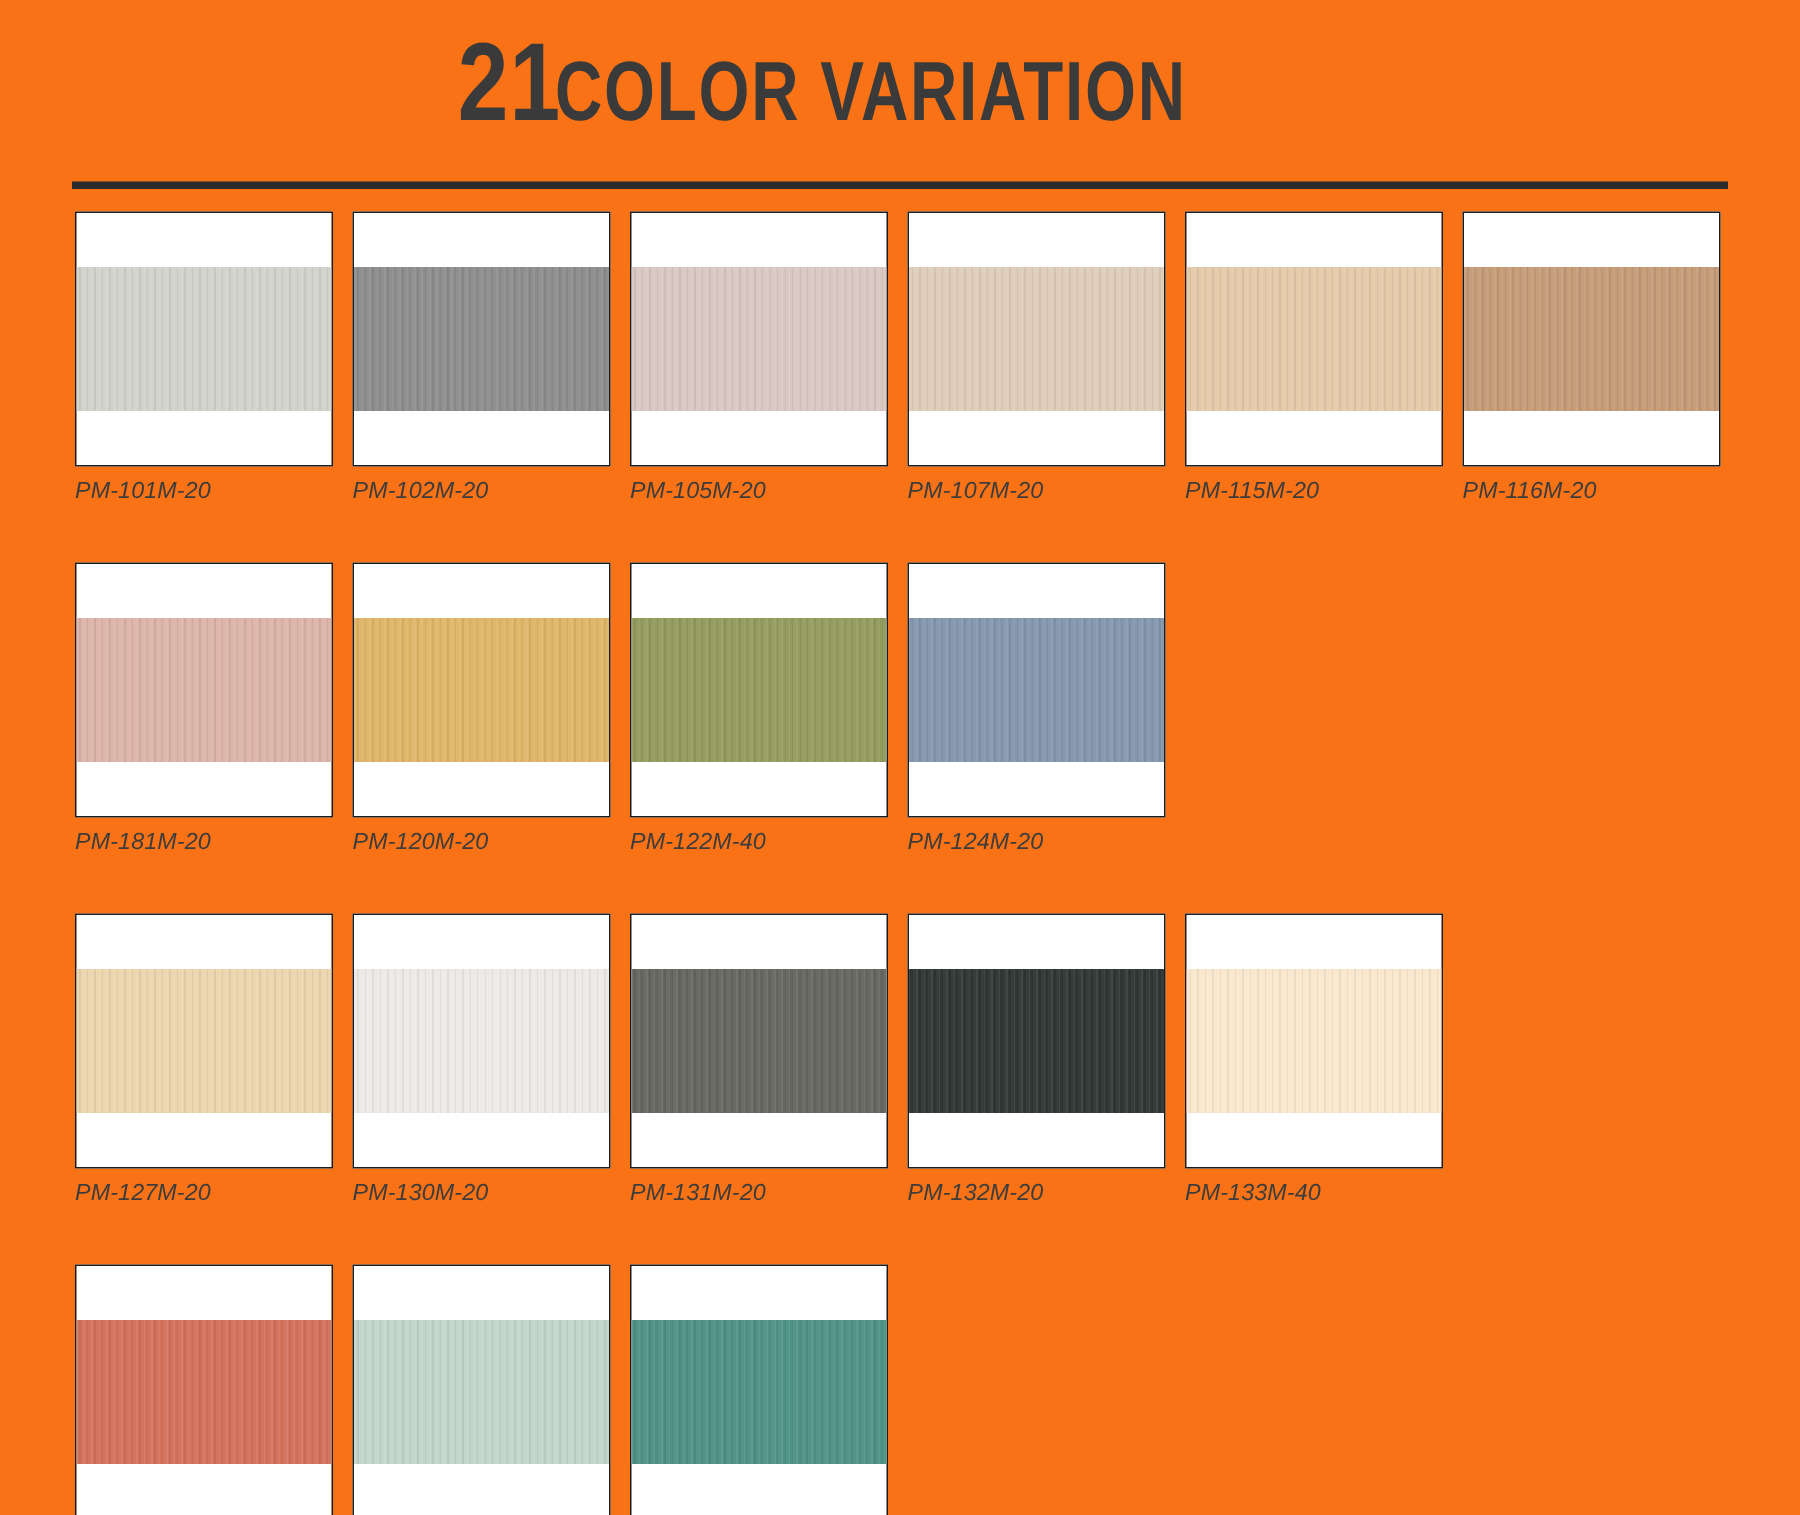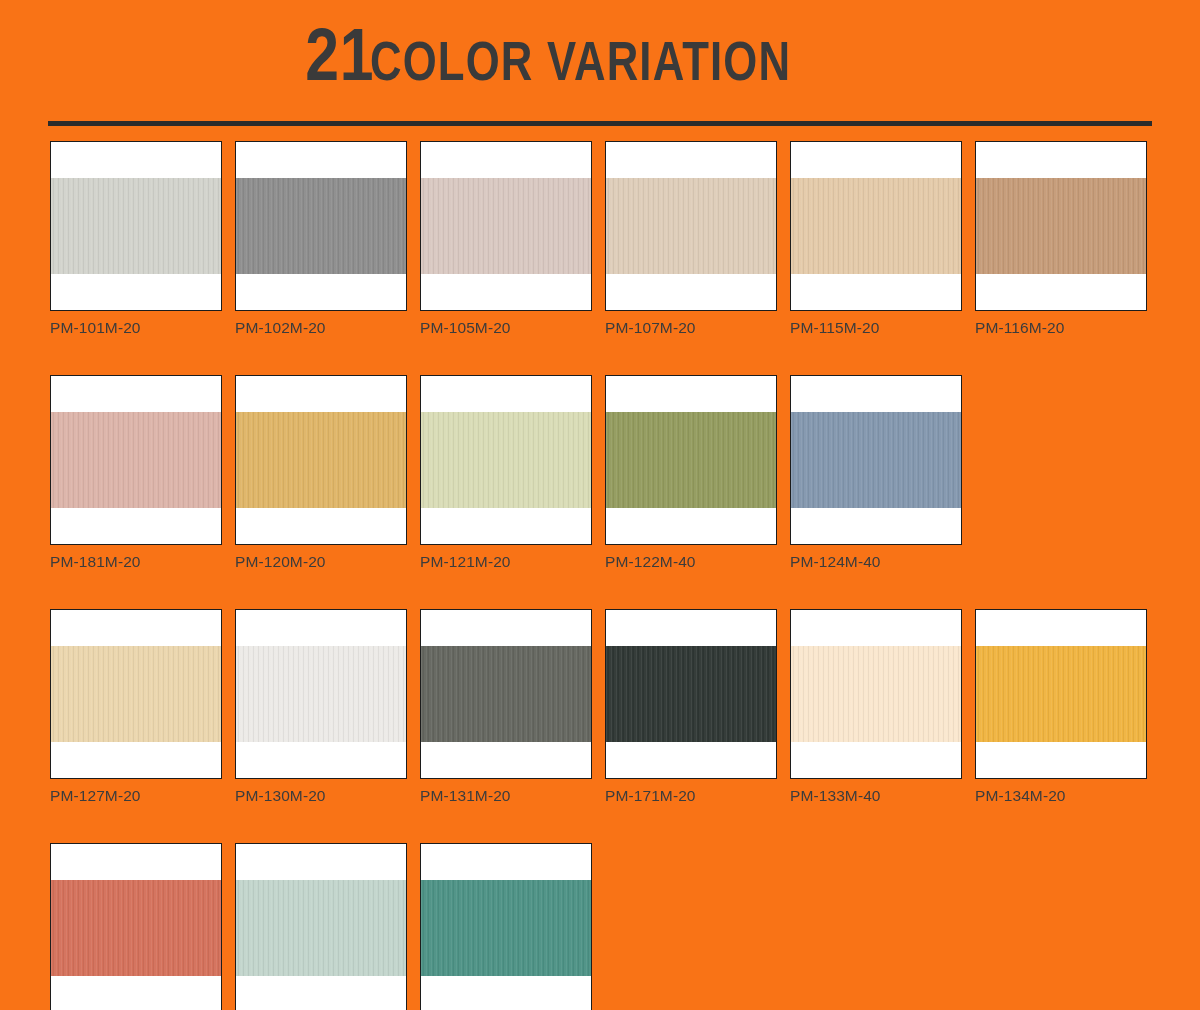--- a/index.html
+++ b/index.html
@@ -123,20 +123,21 @@
     pointer-events: none;
   }
 
   .swatch-label {
     margin-top: 7px;
     font-size: 15.5px;
     color: #3c3c3c;
     letter-spacing: 0.1px;
     line-height: 1.3;
     white-space: nowrap;
+    font-style: italic;
   }
 </style>
 </head>
 <body>
 
 <div id="page">
 
   <div class="title-wrap">
     <span class="title-count">21</span><span class="title-words">COLOR  VARIATION</span>
   </div>
@@ -190,35 +191,29 @@
           <div class="swatch-label">PM-181M-20</div>
         </div>
         <div class="cell">
           <div class="swatch-card">
             <div class="swatch-band" style="background-color: rgb(223, 181, 103);"></div>
           </div>
           <div class="swatch-label">PM-120M-20</div>
         </div>
         <div class="cell">
           <div class="swatch-card">
-            <div class="swatch-band" style="background-color: rgb(217, 220, 182);"></div>
-          </div>
-          <div class="swatch-label">PM-121M-20</div>
-        </div>
-        <div class="cell">
-          <div class="swatch-card">
             <div class="swatch-band" style="background-color: rgb(147, 155, 94);"></div>
           </div>
           <div class="swatch-label">PM-122M-40</div>
         </div>
         <div class="cell">
           <div class="swatch-card">
             <div class="swatch-band" style="background-color: rgb(131, 151, 174);"></div>
           </div>
-          <div class="swatch-label">PM-124M-40</div>
+          <div class="swatch-label">PM-124M-20</div>
         </div>
       </div>
     <div class="row" id="row-2">
         <div class="cell">
           <div class="swatch-card">
             <div class="swatch-band" style="background-color: rgb(235, 214, 173);"></div>
           </div>
           <div class="swatch-label">PM-127M-20</div>
         </div>
         <div class="cell">
@@ -230,34 +225,28 @@
         <div class="cell">
           <div class="swatch-card">
             <div class="swatch-band" style="background-color: rgb(100, 102, 95);"></div>
           </div>
           <div class="swatch-label">PM-131M-20</div>
         </div>
         <div class="cell">
           <div class="swatch-card">
             <div class="swatch-band" style="background-color: rgb(47, 55, 52);"></div>
           </div>
-          <div class="swatch-label">PM-171M-20</div>
+          <div class="swatch-label">PM-132M-20</div>
         </div>
         <div class="cell">
           <div class="swatch-card">
             <div class="swatch-band" style="background-color: rgb(250, 231, 206);"></div>
           </div>
           <div class="swatch-label">PM-133M-40</div>
         </div>
-        <div class="cell">
-          <div class="swatch-card">
-            <div class="swatch-band" style="background-color: rgb(240, 180, 64);"></div>
-          </div>
-          <div class="swatch-label">PM-134M-20</div>
-        </div>
       </div>
     <div class="row" id="row-3">
         <div class="cell">
           <div class="swatch-card">
             <div class="swatch-band" style="background-color: rgb(212, 113, 91);"></div>
           </div>
         </div>
         <div class="cell">
           <div class="swatch-card">
             <div class="swatch-band" style="background-color: rgb(194, 213, 204);"></div>

